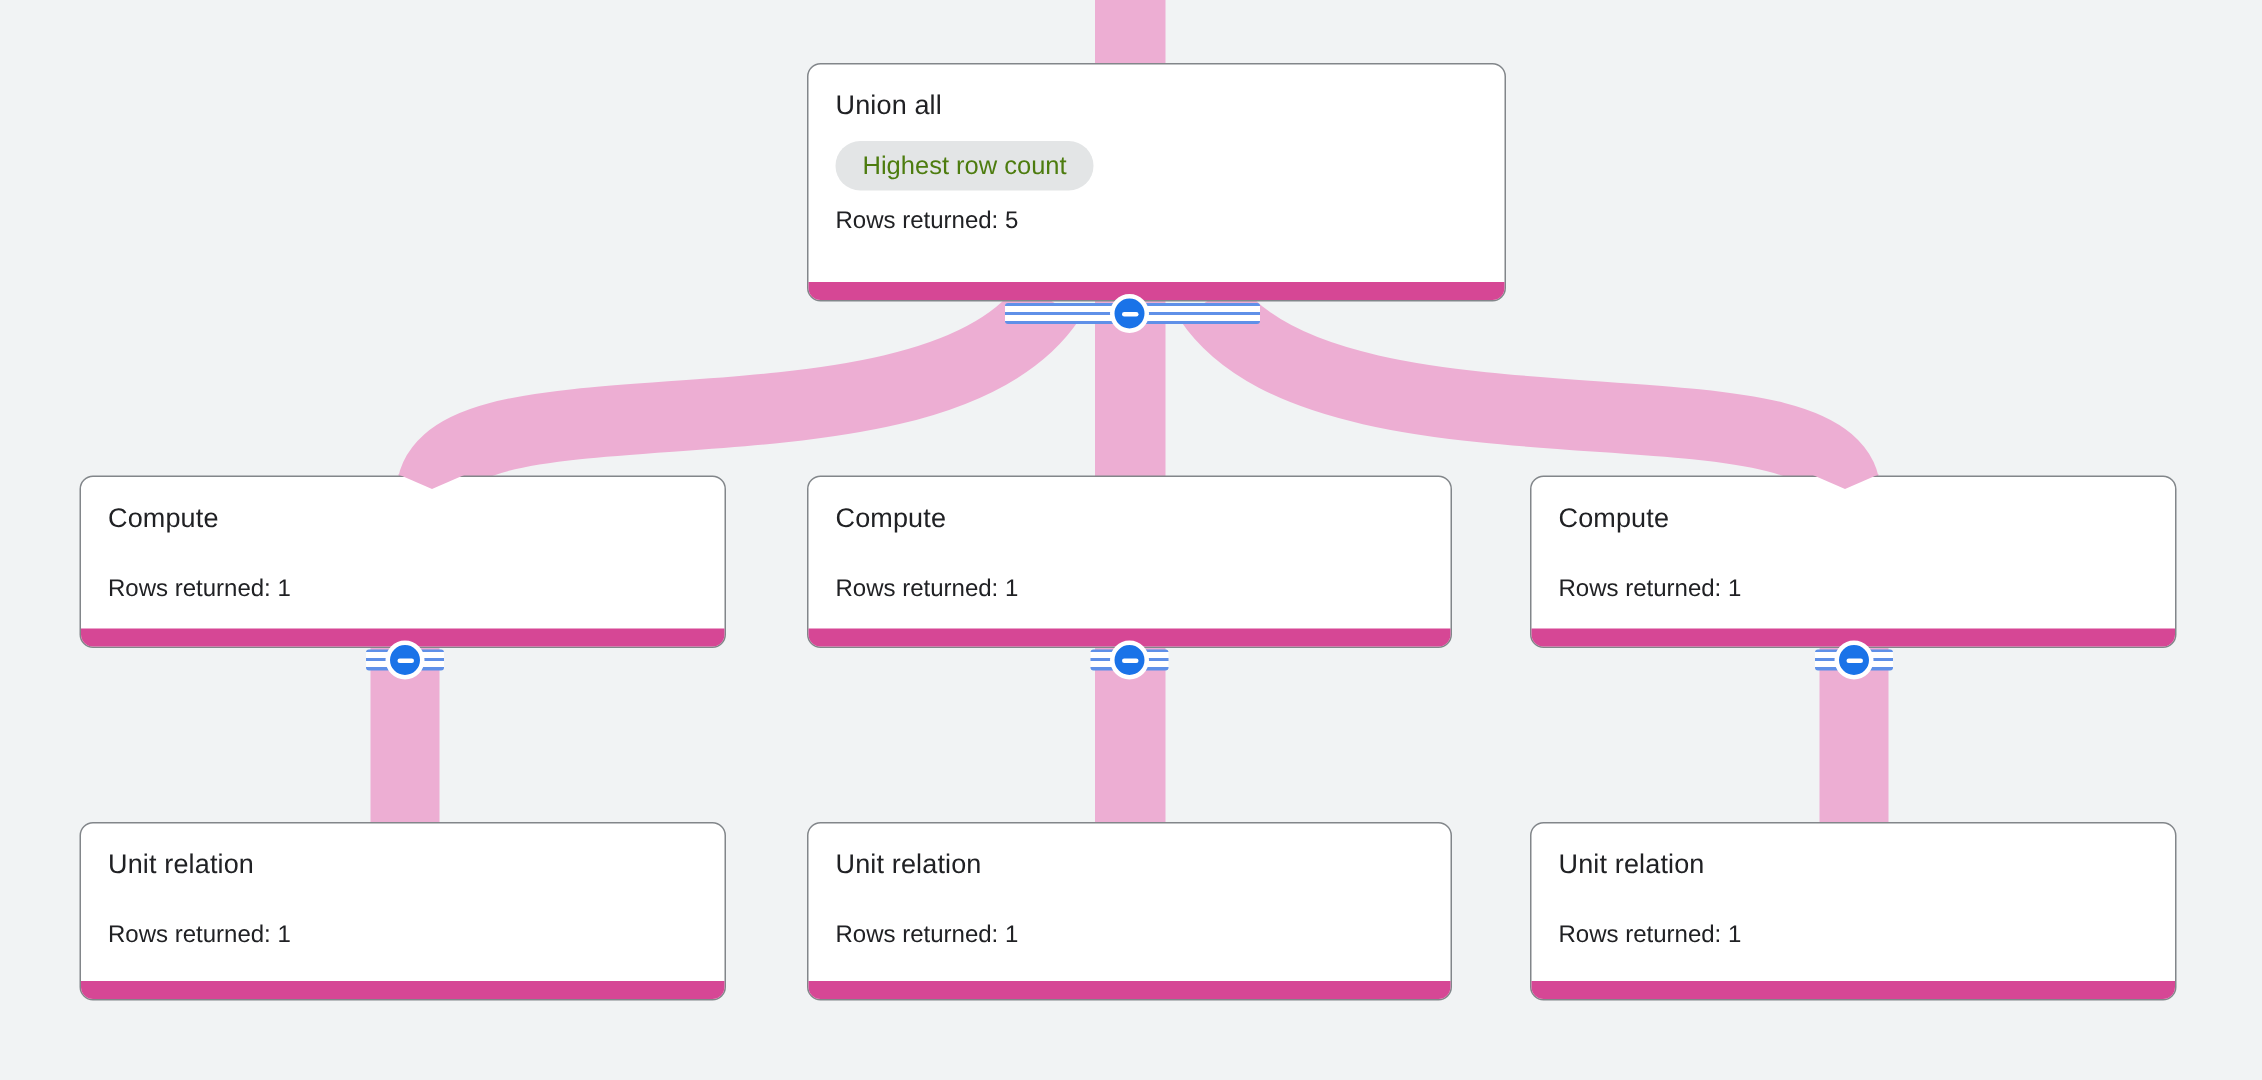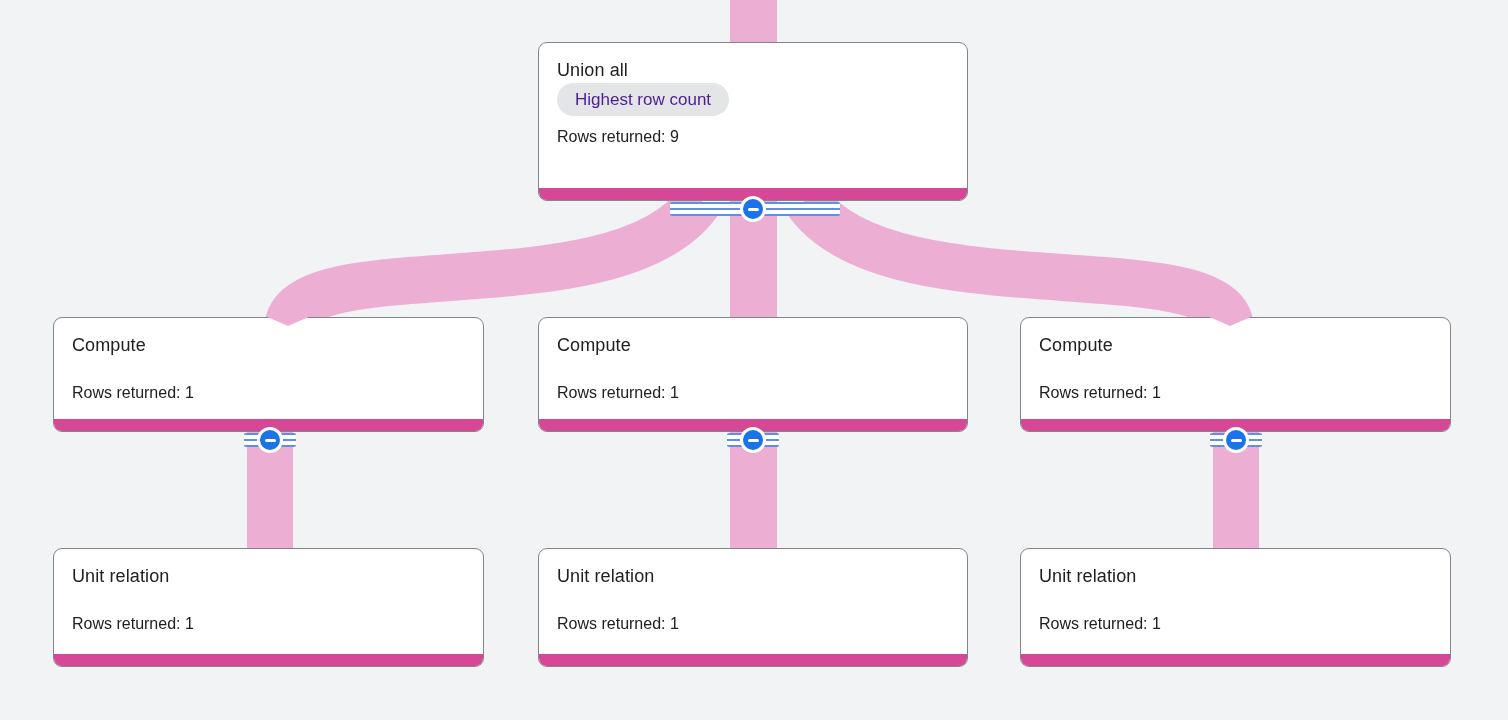--- a/index.html
+++ b/index.html
@@ -35,37 +35,38 @@
     letter-spacing:.1px;
   }
   .node .rows{
     font-size:16px;
     color:#202124;
     line-height:24px;
     margin-top:23px;
   }
   .badge{
     display:inline-block;
+    margin-top:11px;
     background:#e3e5e6;
-    color:#4c1d95;
+    color:#4d7c0f;
     font-size:17px;
     line-height:21px;
     padding:6px 18px;
     border-radius:17px;
   }
   .badge + .rows{margin-top:9px;}
   .bottom-bar{
     position:absolute;
     left:0;right:0;bottom:0;
     height:12px;
     background:#d64795;
     border-radius:0 0 8px 8px;
   }
   
-  .n-union {left:538px;top:42px; width:430px;height:159px;}
+  .n-union {left:538px;top:42px; width:466px;height:159px;}
   .n-c1    {left:53px;  top:317px;width:431px;height:115px;}
   .n-c2    {left:538px; top:317px;width:430px;height:115px;}
   .n-c3    {left:1020px;top:317px;width:431px;height:115px;}
   .n-u1    {left:53px;  top:548px;width:431px;height:119px;}
   .n-u2    {left:538px; top:548px;width:430px;height:119px;}
   .n-u3    {left:1020px;top:548px;width:431px;height:119px;}
 
   
   .notch{
     position:absolute;
@@ -130,21 +131,21 @@
     <path d="M 806 200 C 886 320, 1240 240, 1230 334" fill="none" stroke-width="47" stroke-linecap="butt" stroke="#edaed3"></path>
 
     <rect x="247" y="430" width="46" height="122" fill="#edaed3"></rect>
     <rect x="730" y="430" width="47" height="122" fill="#edaed3"></rect>
     <rect x="1213" y="430" width="46" height="122" fill="#edaed3"></rect>
   </svg>
 
   <div class="node n-union">
     <div class="title">Union all</div>
     <div class="badge">Highest row count</div>
-    <div class="rows">Rows returned: 9</div>
+    <div class="rows">Rows returned: 5</div>
     <div class="bottom-bar"></div>
   </div>
 
   <div class="node n-c1">
     <div class="title">Compute</div>
     <div class="rows">Rows returned: 1</div>
     <div class="bottom-bar"></div>
   </div>
   <div class="node n-c2">
     <div class="title">Compute</div>

